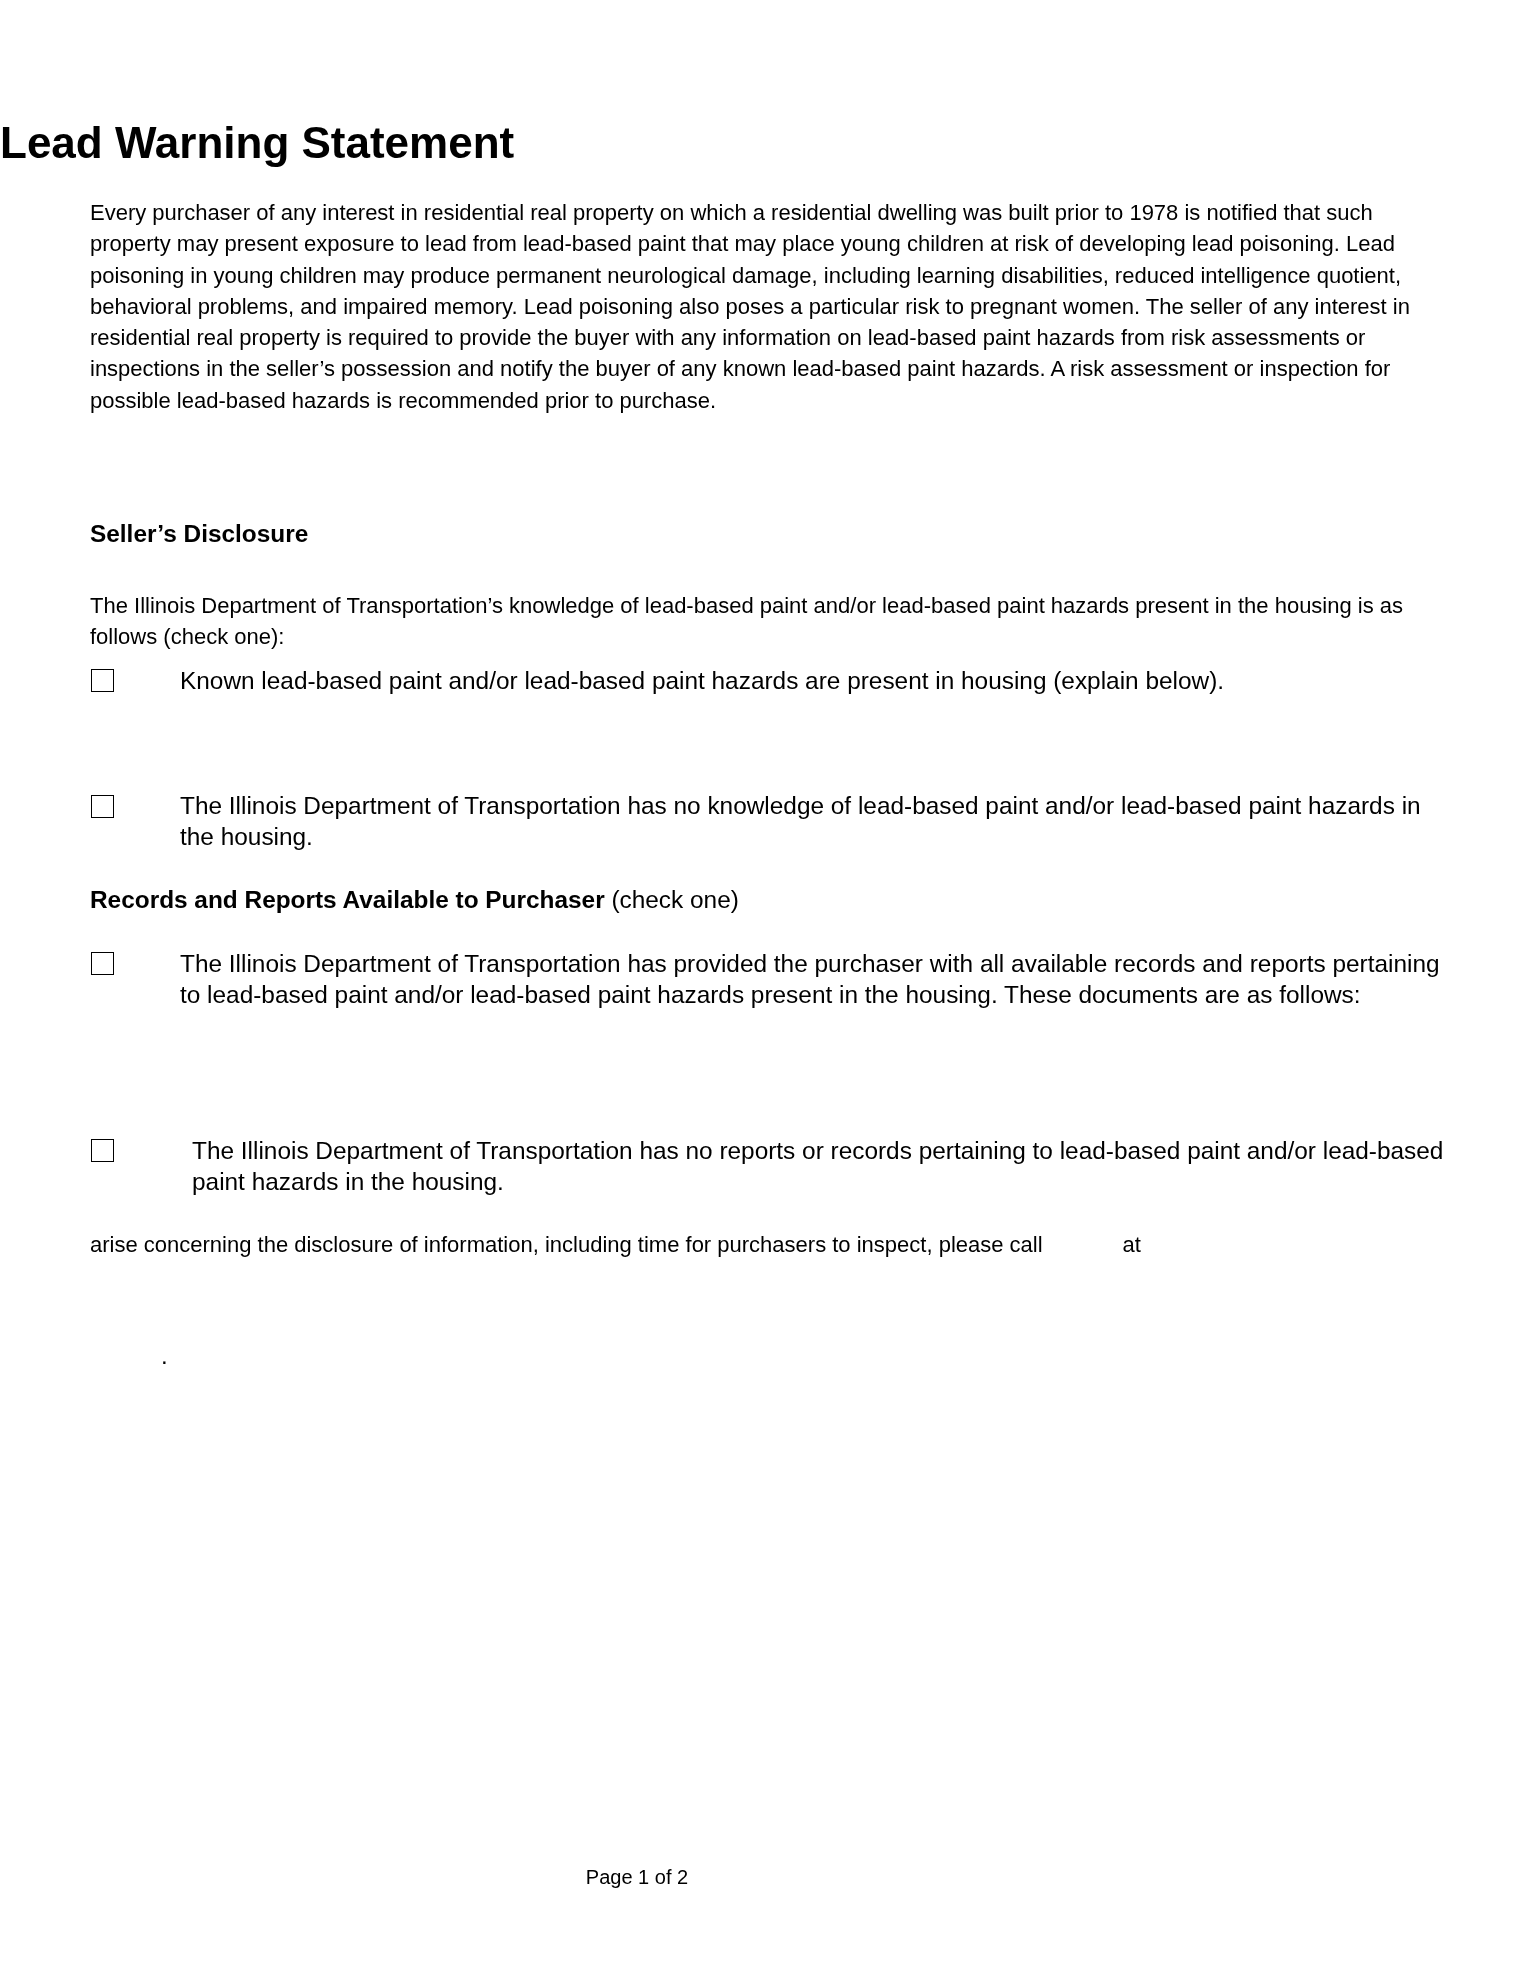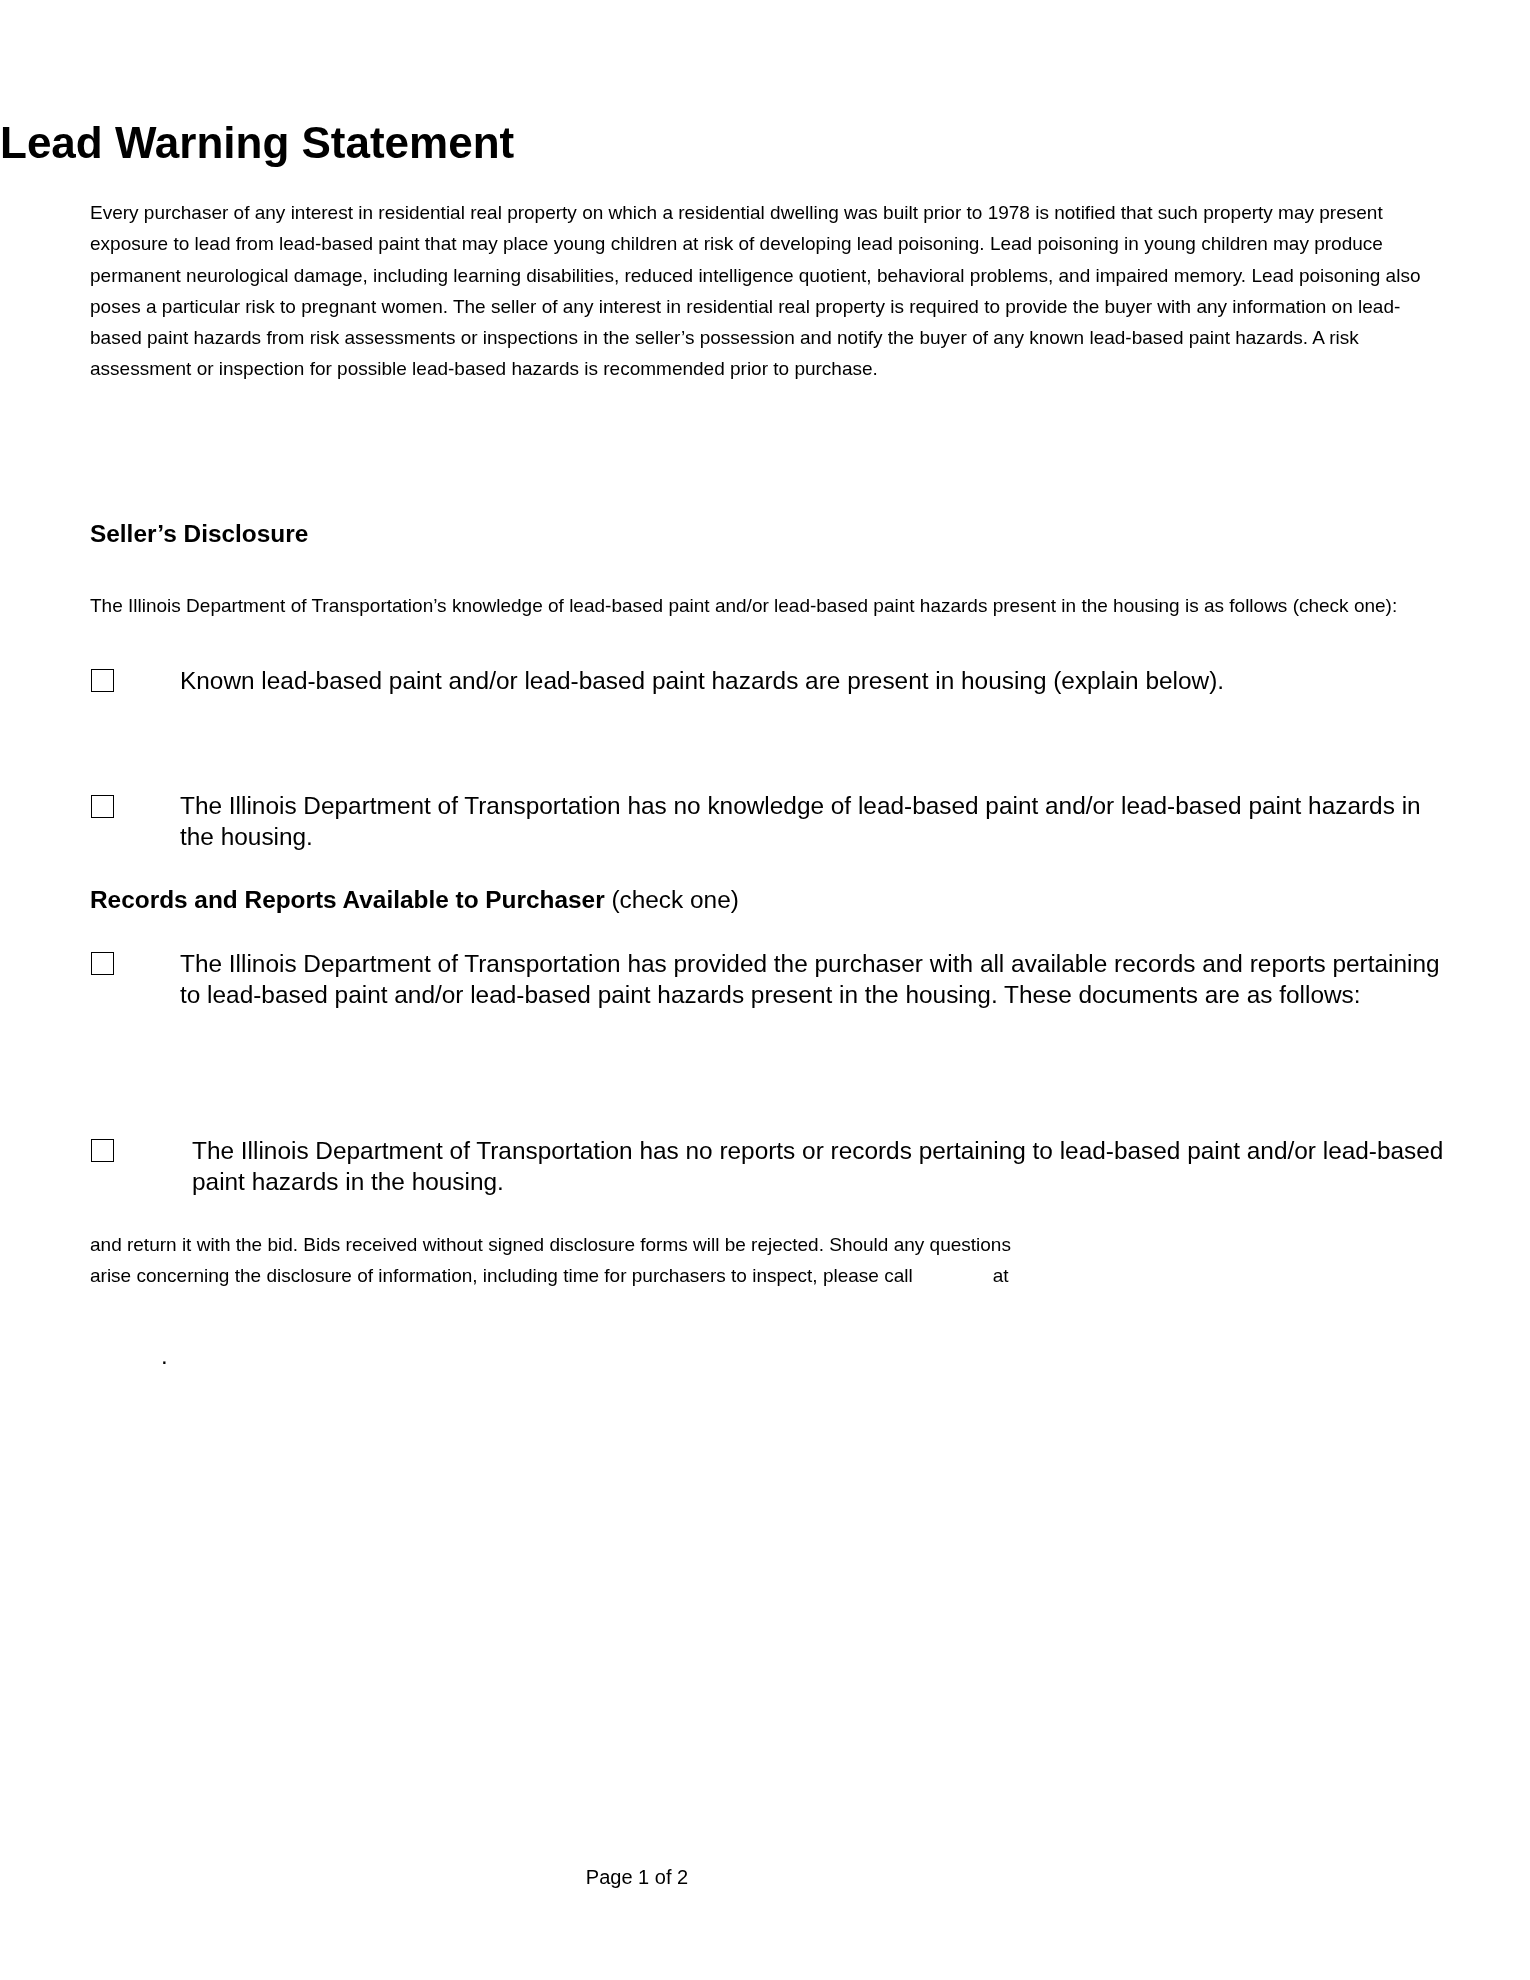--- a/index.html
+++ b/index.html
@@ -1,20 +1,20 @@
 <!DOCTYPE html>
 <html><head>
 <meta charset="utf-8">
 <style>
   html, body { margin:0; padding:0; background:#ffffff; }
   body { width:1530px; height:1980px; position:relative; overflow:hidden;
          font-family:"Liberation Sans", sans-serif; color:#000; }
   .title { position:absolute; left:0; width:1530px; top:118px; text-align:left;
            font-weight:bold; font-size:44px; }
-  .para { position:absolute; left:90px; width:1360px; font-size:19px; line-height:31.3px; margin:0; }
+  .para { position:absolute; left:90px; width:1360px; font-size:22px; line-height:31.3px; margin:0; }
   .heading { position:absolute; left:90px; font-size:24.4px; font-weight:bold; }
   .heading .normal { font-weight:normal; }
   .cb { position:absolute; left:91px; width:23px; height:23px; border:1.3px solid #000; box-sizing:border-box; background:#fff; cursor:pointer; }
   .opt { position:absolute; left:180px; width:1270px; font-size:24.4px; line-height:31.3px; margin:0; }
   .footer { position:absolute; left:0; width:1274px; top:1866px; text-align:center; font-size:20px; }
   .dot { position:absolute; left:161px; top:1342px; font-size:24px; }
   .blank { display:inline-block; width:80px; }
 </style>
 </head>
 <body>
@@ -38,20 +38,19 @@
   <span class="normal">(check one)</span>
 </div>
 
 <div class="cb" style="top:952px;"></div>
 <p class="opt" style="top:948px;">The Illinois Department of Transportation has provided the purchaser with all available records and reports pertaining to lead-based paint and/or lead-based paint hazards present in the housing.  These documents are as follows:</p>
 
 <div class="cb" style="top:1139px;"></div>
 <p class="opt" style="top:1135px;margin-left:12px;">The Illinois Department of Transportation has no reports or records pertaining to lead-based paint and/or lead-based paint hazards in the housing.</p>
 
 <div class="para" style="top:1229px; width:1400px;">
-  <div>and return it with the bid.  Bids received without signed disclosure forms will be rejected.  Should any questions</div>
   <div>
     <span>arise concerning the disclosure of information, including time for purchasers to inspect, please call</span><span class="blank"></span><span>at</span>
   </div>
 </div>
 <div class="dot">.</div>
 
 <div class="footer">Page 1 of 2</div>
 
 </body></html>

